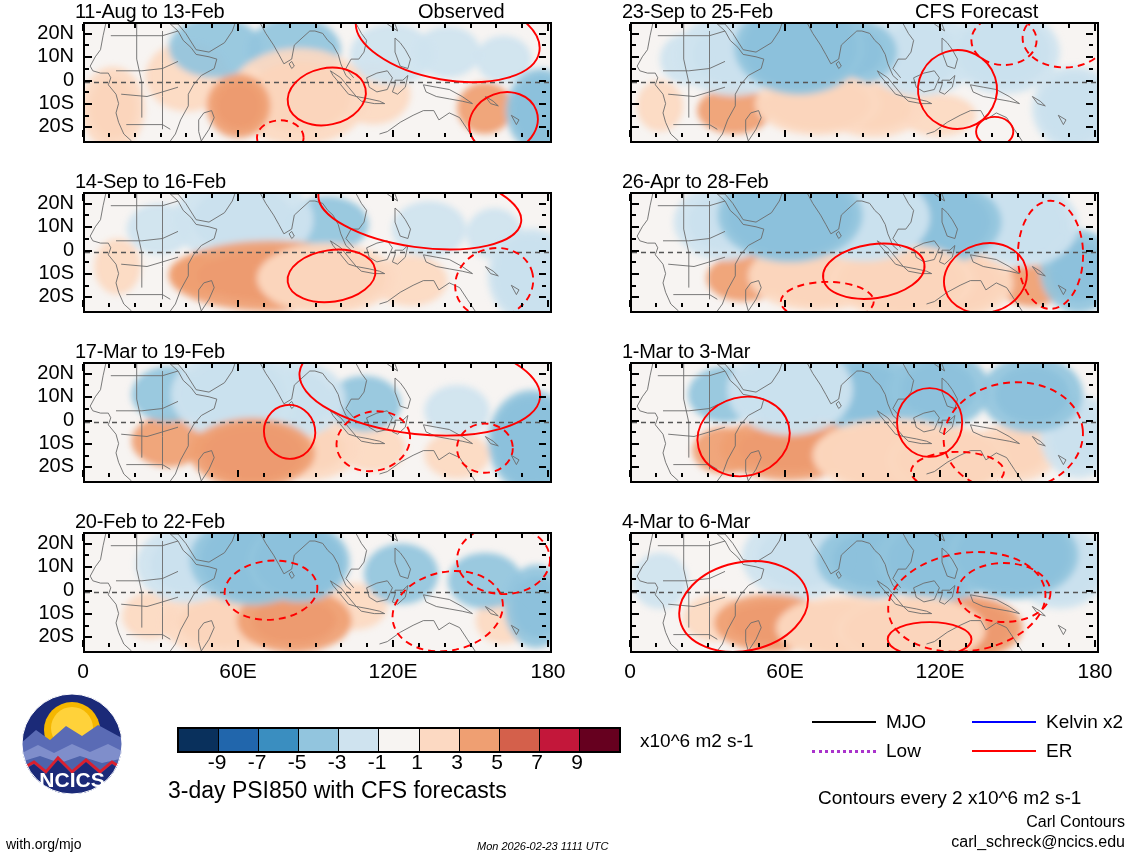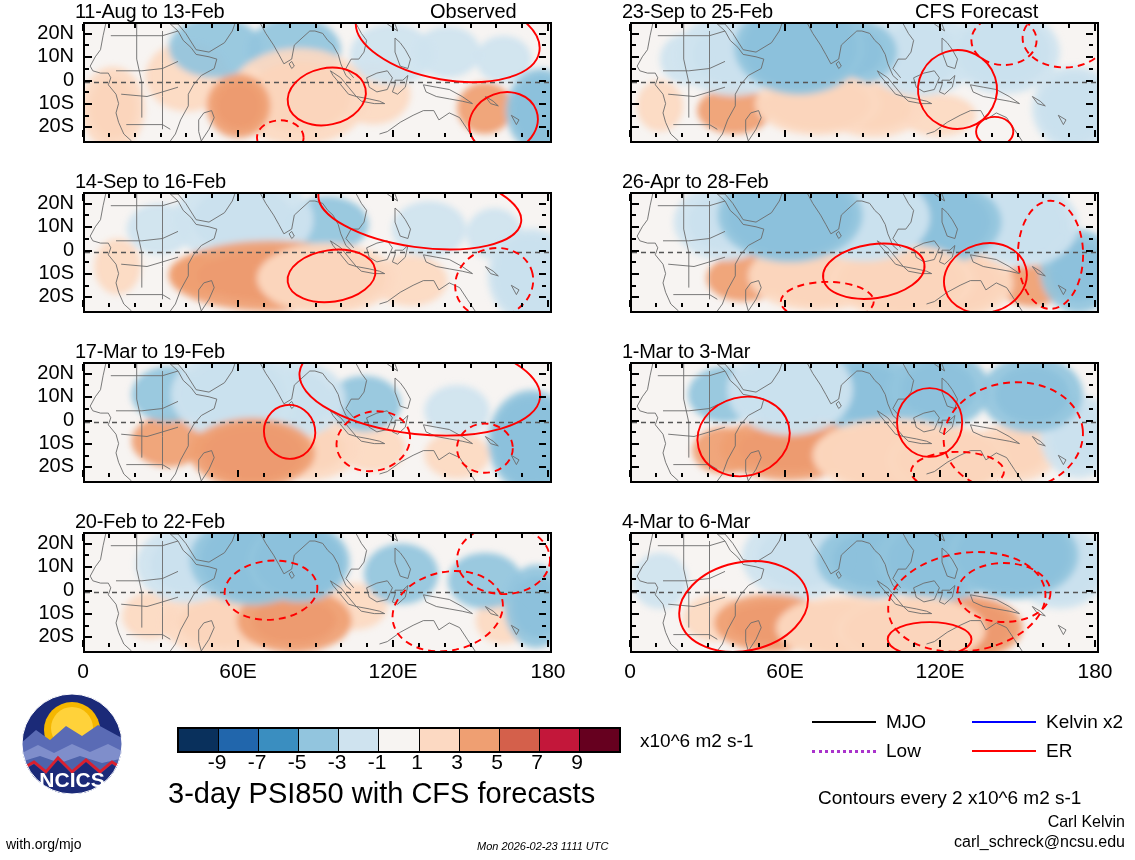--- a/index.html
+++ b/index.html
@@ -19,36 +19,36 @@
   
   #colorbar{position:absolute;display:flex;border:2px solid #000;}
   #colorbar div{height:100%;}
   .cbtick{position:absolute;font-size:21px;text-align:center;white-space:nowrap;}
   #cbunit{position:absolute;font-size:19px;white-space:nowrap;}
 
   
   .lgline{position:absolute;height:0;}
   .lgtext{position:absolute;font-size:19px;white-space:nowrap;}
 
-  #maintitle{position:absolute;font-size:29px;white-space:nowrap;}
+  #maintitle{position:absolute;font-size:23px;white-space:nowrap;}
   #contnote{position:absolute;font-size:19px;white-space:nowrap;}
   #author{position:absolute;font-size:16px;white-space:nowrap;text-align:right;}
   #email{position:absolute;font-size:16px;white-space:nowrap;text-align:right;}
   #siteurl{position:absolute;font-size:14px;white-space:nowrap;}
   #stamp{position:absolute;font-size:11px;white-space:nowrap;}
 
   #logo{position:absolute;left:20px;top:692px;width:104px;height:104px;}
 </style>
 </head>
 <body>
 
 <div id="panels-root">
     <div class="panel">
       <div class="ptitle" style="left: 75px; top: 0px;">11-Aug to 13-Feb</div>
-      <div class="pcorner" style="left: 430px; top: 0px; text-align: center;">Observed</div>
+      <div class="pcorner" style="left: 418px; top: 0px; text-align: center;">Observed</div>
       <div class="plotbox" style="left: 83px; top: 22px; width: 465px; height: 117px;">
         <svg width="465" height="117" viewBox="0 0 465 117" style="display: block;">
           <defs>
             <filter id="blur0" x="-20%" y="-20%" width="140%" height="140%">
               <feGaussianBlur stdDeviation="3.2"></feGaussianBlur>
             </filter>
           </defs>
           <rect width="465" height="117" fill="#f7f4f2"></rect>
           <g filter="url(#blur0)">
             <ellipse cx="418.5" cy="35.1" rx="27.9" ry="23.4" fill="#cfe3ef" opacity="0.93"></ellipse>
@@ -1111,22 +1111,22 @@
     <div class="lgline" style="left: 972px; top: 721px; width: 64px; border-top: 2.5px solid rgb(0, 0, 255);"></div>
     <div class="lgtext" style="left: 1046px; top: 711px;">Kelvin x2</div>
     <div class="lgline" style="left: 812px; top: 750px; width: 64px; border-top: 3px dotted rgb(170, 51, 204);"></div>
     <div class="lgtext" style="left: 886px; top: 740px;">Low</div>
     <div class="lgline" style="left: 972px; top: 750px; width: 64px; border-top: 2.5px solid rgb(255, 0, 0);"></div>
     <div class="lgtext" style="left: 1046px; top: 740px;">ER</div>
   </div>
 
 <div id="maintitle" style="left: 168px; top: 777px;">3-day PSI850 with CFS forecasts</div>
 <div id="contnote" style="left: 818px; top: 787px;">Contours every 2 x10^6 m2 s-1</div>
-<div id="author" style="left: 935px; top: 813px; width: 190px;">Carl Kelvin</div>
-<div id="email" style="left: 895px; top: 833px; width: 230px;">carl_schreck@ncsu.edu</div>
+<div id="author" style="left: 935px; top: 813px; width: 190px;">Carl Contours</div>
+<div id="email" style="left: 895px; top: 833px; width: 230px;">carl_schreck@ncics.edu</div>
 <div id="siteurl" style="left: 6px; top: 836px;">with.org/mjo</div>
 <div id="stamp" style="left: 477px; top: 840px; font-style: italic;">Mon 2026-02-23 1111 UTC</div>
 
 <div id="logo">
   <svg viewBox="0 0 104 104" width="104" height="104" aria-hidden="true">
     <defs>
         <clipPath id="cc">
           <circle cx="52" cy="52" r="50"></circle>
         </clipPath>
       </defs>

